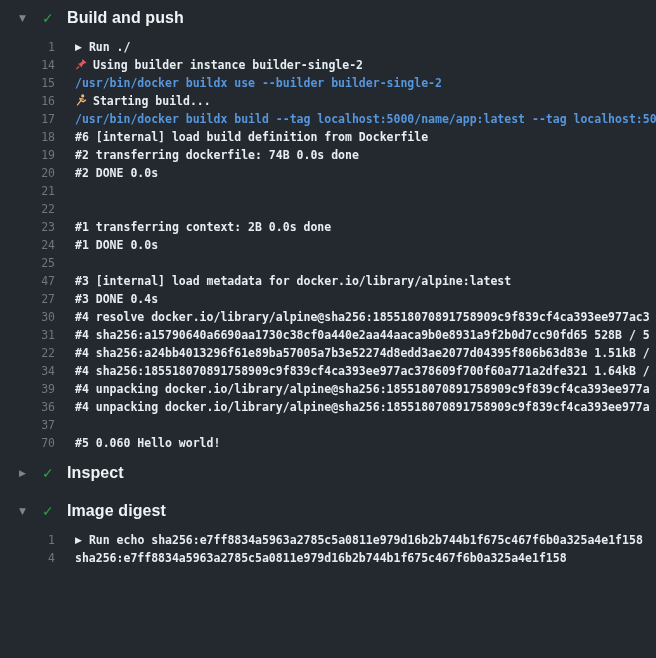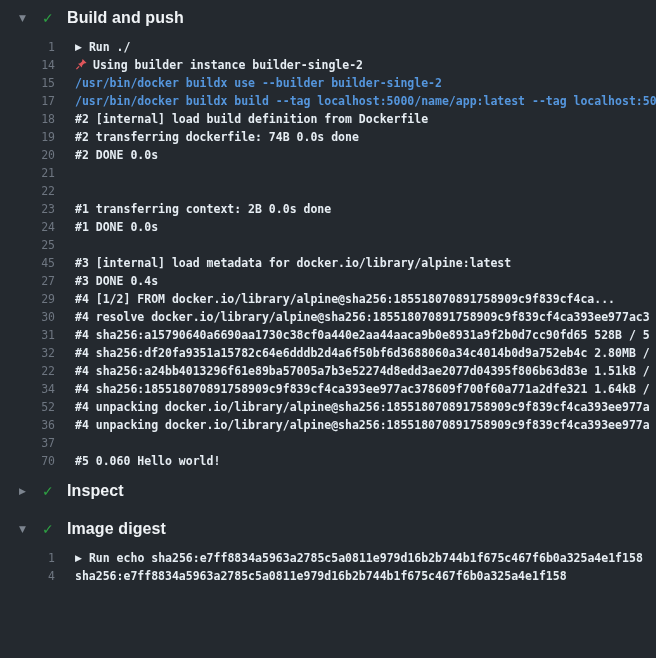--- a/index.html
+++ b/index.html
@@ -63,38 +63,40 @@
     <span class="check">✓</span>
     <span class="sec-label">Build and push</span>
   </div>
   <div class="log">
       <div class="line"><span class="ln">1</span><span class="lt"><span class="play-glyph">▶</span>Run ./</span></div>
       <div class="line"><span class="ln">14</span><span class="lt"><svg class="icon-inline" viewBox="0 0 12 12">
             <path d="M7.1 0.9 L11.1 4.9 L8.6 5.5 L6.7 7.4 L6.3 9.4 L2.6 5.7 L4.6 5.3 L6.5 3.4 Z" fill="#e0565b"></path>
             <path d="M3.6 8.4 L0.9 11.1" stroke="#e0565b" stroke-width="1.3" fill="none"></path>
           </svg>Using builder instance builder-single-2</span></div>
       <div class="line"><span class="ln">15</span><span class="lt cmd">/usr/bin/docker buildx use --builder builder-single-2</span></div>
+      <div class="line"><span class="ln">16</span><span class="lt"><svg class="icon-inline" viewBox="0 0 12 12">
+            <circle cx="7.2" cy="1.9" r="1.6" fill="#edb879"></circle>
+            <path d="M2 10.9 L5.3 6.7 L4.5 4.5 L7.7 5.1 M5.3 6.7 L7.8 7.7 L10 6.1" stroke="#edb879" stroke-width="1.3" fill="none" stroke-linecap="round"></path>
+          </svg>Starting build...</span></div>
       <div class="line"><span class="ln">17</span><span class="lt cmd">/usr/bin/docker buildx build --tag localhost:5000/name/app:latest --tag localhost:50</span></div>
-      <div class="line"><span class="ln">18</span><span class="lt">#2 [internal] load build definition from Dockerfile</span></div>
+      <div class="line"><span class="ln">18</span><span class="lt">#6 [internal] load build definition from Dockerfile</span></div>
       <div class="line"><span class="ln">19</span><span class="lt">#2 transferring dockerfile: 74B 0.0s done</span></div>
       <div class="line"><span class="ln">20</span><span class="lt">#2 DONE 0.0s</span></div>
       <div class="line"><span class="ln">21</span><span class="lt"></span></div>
       <div class="line"><span class="ln">22</span></div>
       <div class="line"><span class="ln">23</span><span class="lt">#1 transferring context: 2B 0.0s done</span></div>
       <div class="line"><span class="ln">24</span><span class="lt">#1 DONE 0.0s</span></div>
       <div class="line"><span class="ln">25</span><span class="lt"></span></div>
-      <div class="line"><span class="ln">45</span><span class="lt">#3 [internal] load metadata for docker.io/library/alpine:latest</span></div>
+      <div class="line"><span class="ln">47</span><span class="lt">#3 [internal] load metadata for docker.io/library/alpine:latest</span></div>
       <div class="line"><span class="ln">27</span><span class="lt">#3 DONE 0.4s</span></div>
-      <div class="line"><span class="ln">29</span><span class="lt">#4 [1/2] FROM docker.io/library/alpine@sha256:185518070891758909c9f839cf4ca...</span></div>
       <div class="line"><span class="ln">30</span><span class="lt">#4 resolve docker.io/library/alpine@sha256:185518070891758909c9f839cf4ca393ee977ac3</span></div>
       <div class="line"><span class="ln">31</span><span class="lt">#4 sha256:a15790640a6690aa1730c38cf0a440e2aa44aaca9b0e8931a9f2b0d7cc90fd65 528B / 5</span></div>
-      <div class="line"><span class="ln">32</span><span class="lt">#4 sha256:df20fa9351a15782c64e6dddb2d4a6f50bf6d3688060a34c4014b0d9a752eb4c 2.80MB /</span></div>
       <div class="line"><span class="ln">22</span><span class="lt">#4 sha256:a24bb4013296f61e89ba57005a7b3e52274d8edd3ae2077d04395f806b63d83e 1.51kB /</span></div>
       <div class="line"><span class="ln">34</span><span class="lt">#4 sha256:185518070891758909c9f839cf4ca393ee977ac378609f700f60a771a2dfe321 1.64kB /</span></div>
-      <div class="line"><span class="ln">52</span><span class="lt">#4 unpacking docker.io/library/alpine@sha256:185518070891758909c9f839cf4ca393ee977a</span></div>
+      <div class="line"><span class="ln">39</span><span class="lt">#4 unpacking docker.io/library/alpine@sha256:185518070891758909c9f839cf4ca393ee977a</span></div>
       <div class="line"><span class="ln">36</span><span class="lt">#4 unpacking docker.io/library/alpine@sha256:185518070891758909c9f839cf4ca393ee977a</span></div>
       <div class="line"><span class="ln">37</span></div>
       <div class="line"><span class="ln">70</span><span class="lt">#5 0.060 Hello world!</span></div>
     </div>
 </div>
 
 <div class="section sec-inspect">
   <div class="section-header">
     <span class="chevron">▶</span>
     <span class="check">✓</span>

